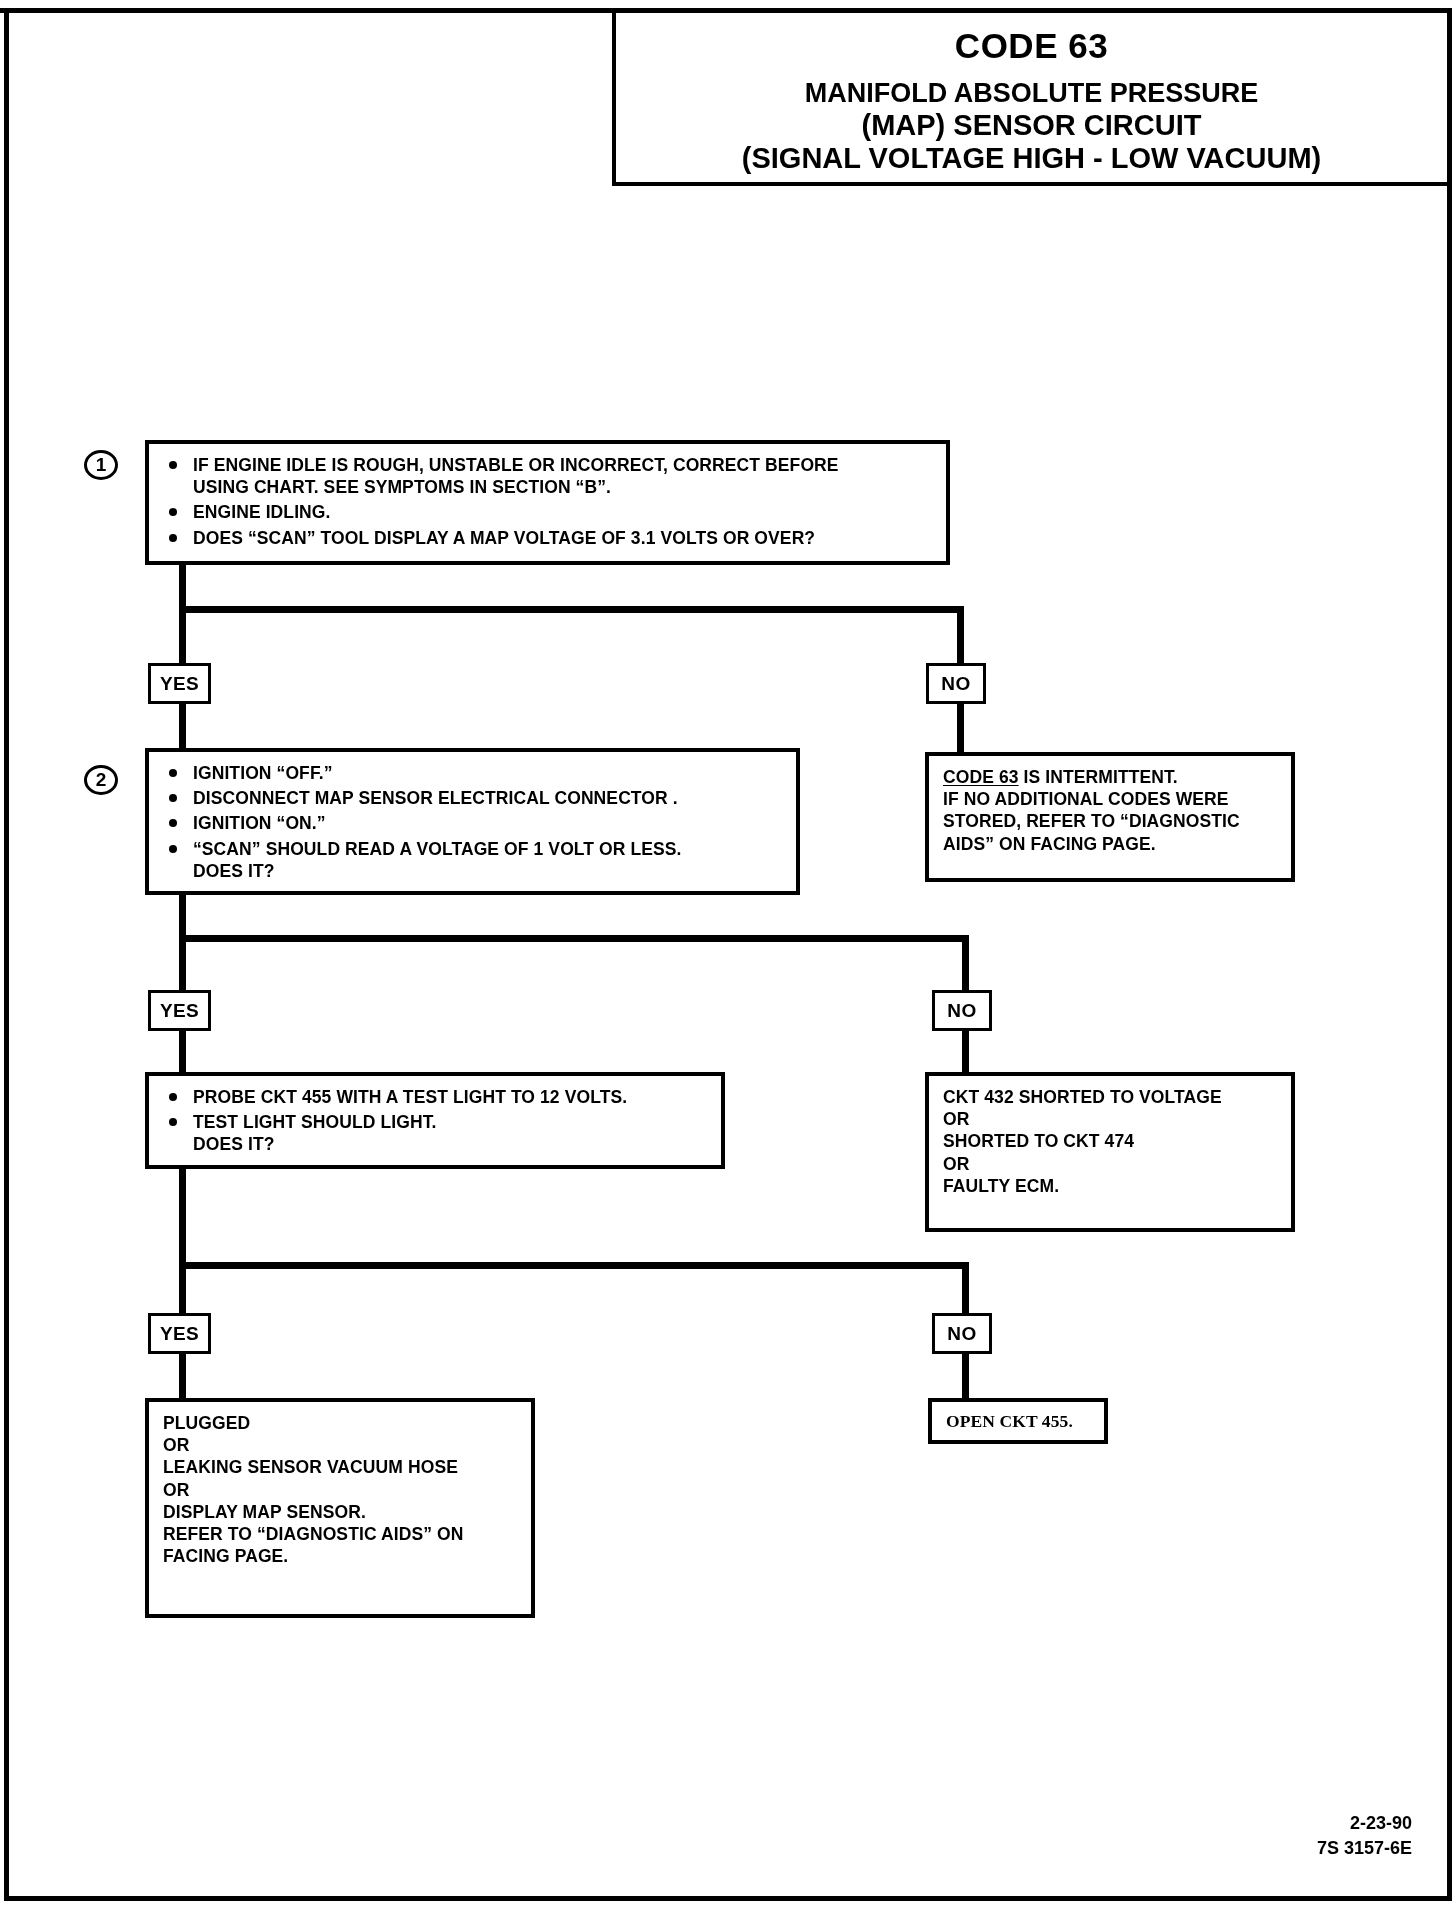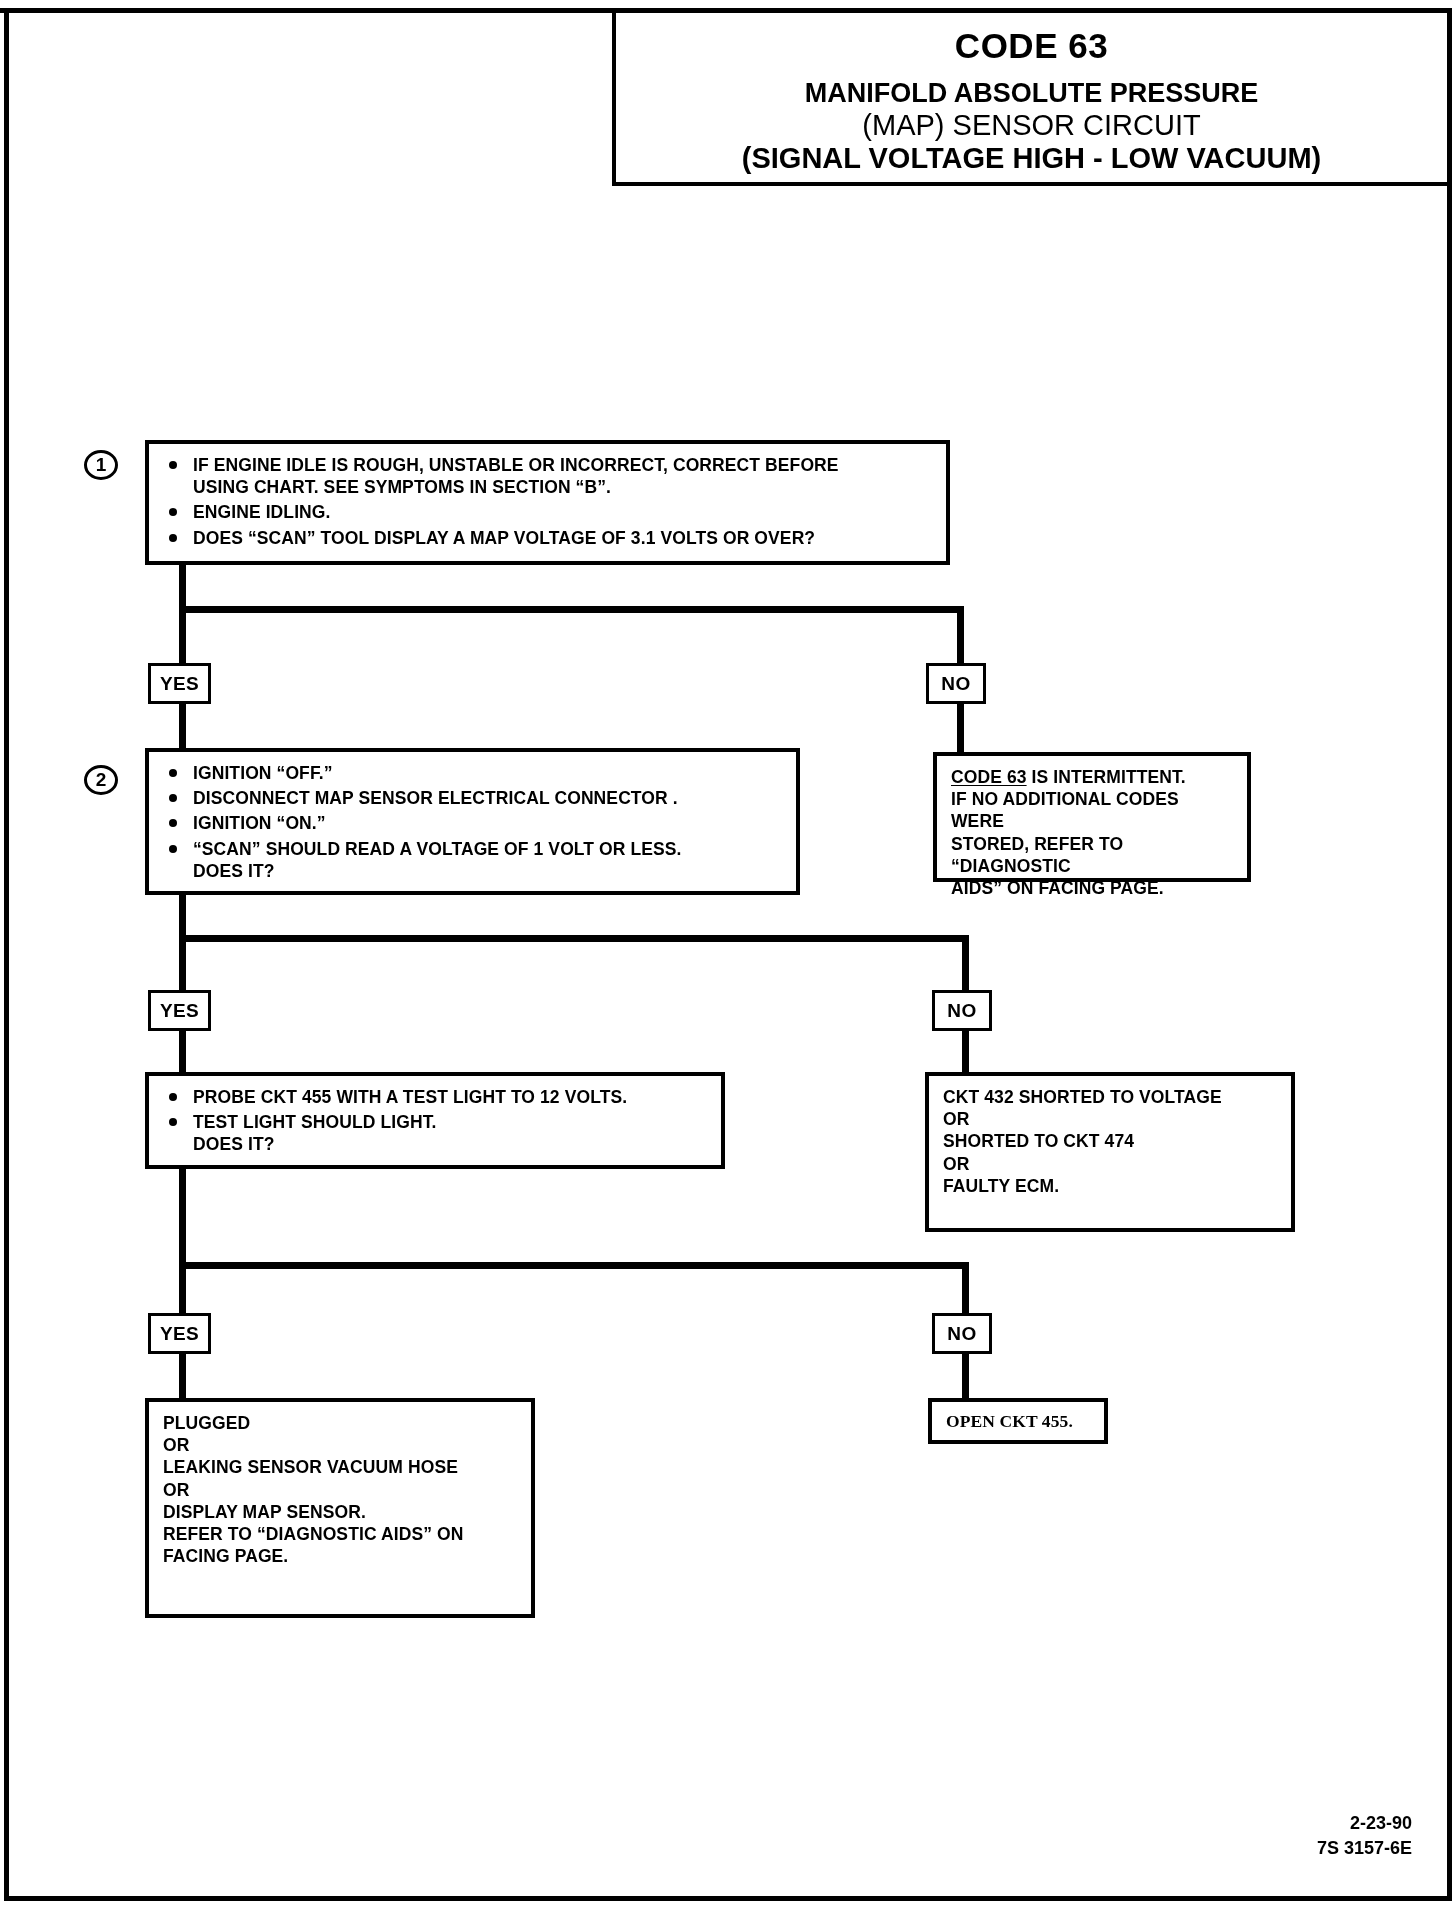--- a/index.html
+++ b/index.html
@@ -19,21 +19,21 @@
   
   .titleblock{
     position:absolute;left:612px;top:8px;width:835px;height:178px;
     border:4px solid #000;border-top:5px solid #000;border-right:none;
     box-sizing:border-box;background:#fff;
     display:flex;flex-direction:column;align-items:center;justify-content:flex-start;
     padding-top:14px;
   }
   .code-title{font-size:35px;font-weight:bold;letter-spacing:.5px;line-height:1.1;}
   .sub1{font-size:27px;font-weight:bold;line-height:1.16;margin-top:12px;text-align:center;}
-  .sub2{font-size:29px;font-weight:normal;line-height:1.16;text-align:center;}
+  .sub2{font-size:29px;font-weight:bold;line-height:1.16;text-align:center;}
   .sub3{font-size:29px;font-weight:bold;line-height:1.16;text-align:center;}
 
   
   .box{
     position:absolute;box-sizing:border-box;border:4px solid #000;background:#fff;
     font-size:17.5px;font-weight:bold;line-height:1.27;letter-spacing:.1px;
   }
   .box .inner{padding:10px 12px 10px 14px;}
   ul.bullets{margin:0;padding:0;list-style:none;}
   ul.bullets li{position:relative;padding-left:30px;margin:0 0 3px 0;}
@@ -140,21 +140,21 @@
         </li>
         <li>
           <span class="dot"></span>
           <span>“SCAN” SHOULD READ  A VOLTAGE OF 1 VOLT OR LESS.</span>
           <span class="l2">DOES IT?</span>
         </li>
       </ul>
     </div>
   </div>
 
-  <div class="box" style="left:925px;top:752px;width:318px;height:130px;margin-left:8px;">
+  <div class="box" style="left:925px;top:752px;width:370px;height:130px;">
     <div class="inner plain-lines">
       <div><span class="u">CODE 63</span><span> IS INTERMITTENT.</span></div>
       <div>IF NO ADDITIONAL CODES WERE</div>
       <div>STORED, REFER TO “DIAGNOSTIC</div>
       <div>AIDS” ON FACING PAGE.</div>
     </div>
   </div>
 
   <div class="vline" style="left:179px;top:893px;height:50px;"></div>
   <div class="hline" style="left:179px;top:935px;width:790px;"></div>

